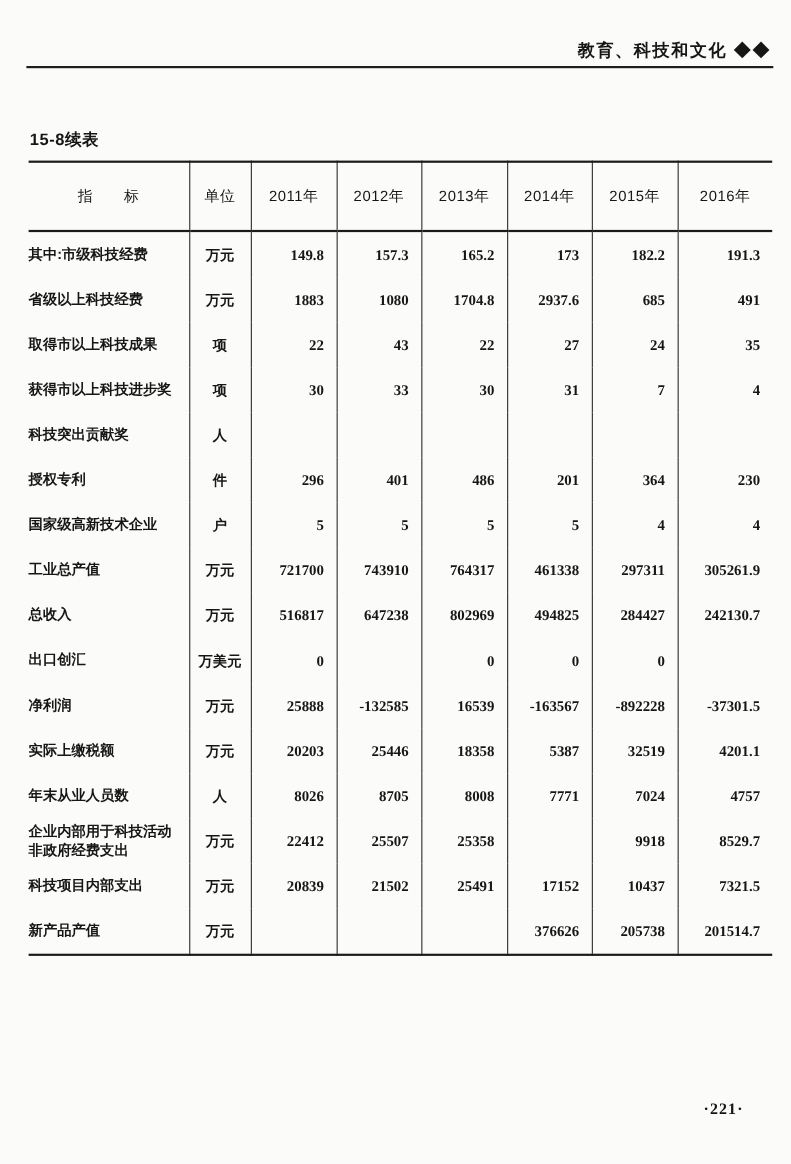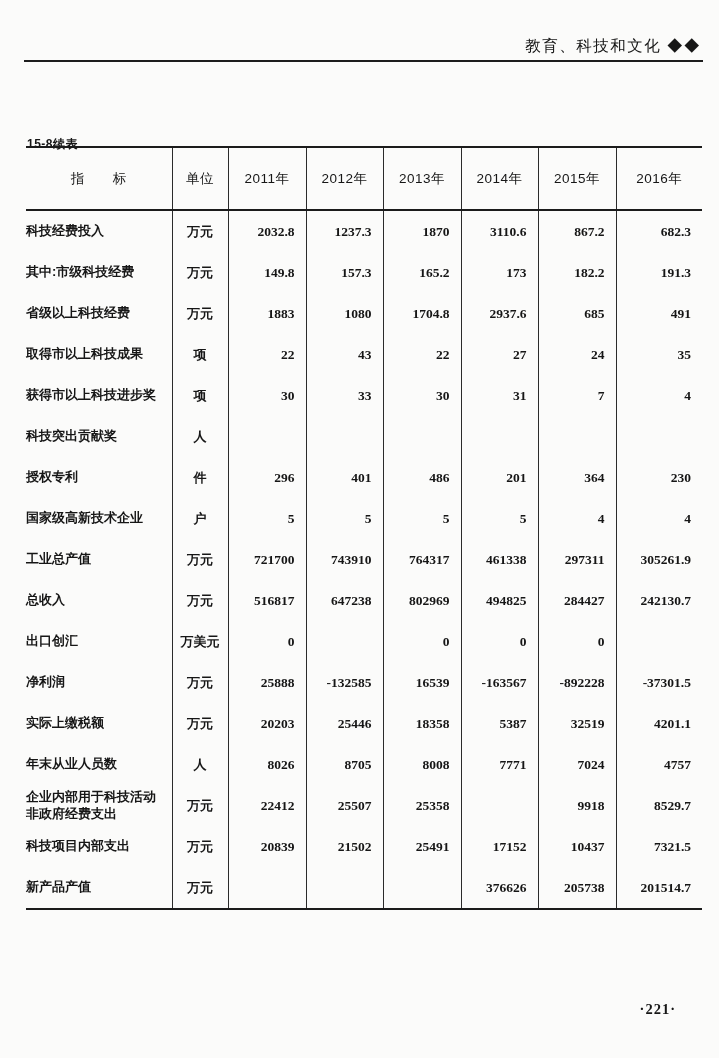--- a/index.html
+++ b/index.html
@@ -6,29 +6,29 @@
   body {
     width: 719px; height: 1058px;
     background: #fbfbfa;
     color: #161616;
     font-family: "Liberation Sans", sans-serif;
     position: relative;
     overflow: hidden;
   }
   .page-header-title {
     position: absolute; top: 36px; right: 18px;
-    font-size: 15.5px; font-weight: 400; letter-spacing: 1.5px;
+    font-size: 15.5px; font-weight: 700; letter-spacing: 1.5px;
   }
   .header-rule {
     position: absolute; top: 60px; left: 24px; right: 16px;
     height: 2px; background: #1d1d1d;
   }
   .table-caption {
     position: absolute; top: 118px; left: 27px;
-    font-size: 12px; font-weight: 700; letter-spacing: 0.5px; margin-top: 18px;
+    font-size: 15px; font-weight: 700; letter-spacing: 0.5px;
   }
   table.stats {
     position: absolute; top: 146px; left: 26px;
     width: 676px;
     border-collapse: collapse; table-layout: fixed;
     border-top: 2.5px solid #1b1b1b;
     border-bottom: 2.5px solid #1b1b1b;
   }
   .stats th {
     height: 61px;
@@ -86,30 +86,20 @@
       <th>2011年</th>
       <th>2012年</th>
       <th>2013年</th>
       <th>2014年</th>
       <th>2015年</th>
       <th>2016年</th>
     </tr>
   </thead>
   <tbody>
       <tr>
-        <td class="label indent-0">科技经费投入</td>
-        <td class="unit">万元</td>
-        <td class="num">2032.8</td>
-        <td class="num">1237.3</td>
-        <td class="num">1870</td>
-        <td class="num">3110.6</td>
-        <td class="num">867.2</td>
-        <td class="num">682.3</td>
-      </tr>
-      <tr>
         <td class="label indent-0">其中:市级科技经费</td>
         <td class="unit">万元</td>
         <td class="num">149.8</td>
         <td class="num">157.3</td>
         <td class="num">165.2</td>
         <td class="num">173</td>
         <td class="num">182.2</td>
         <td class="num">191.3</td>
       </tr>
       <tr>

